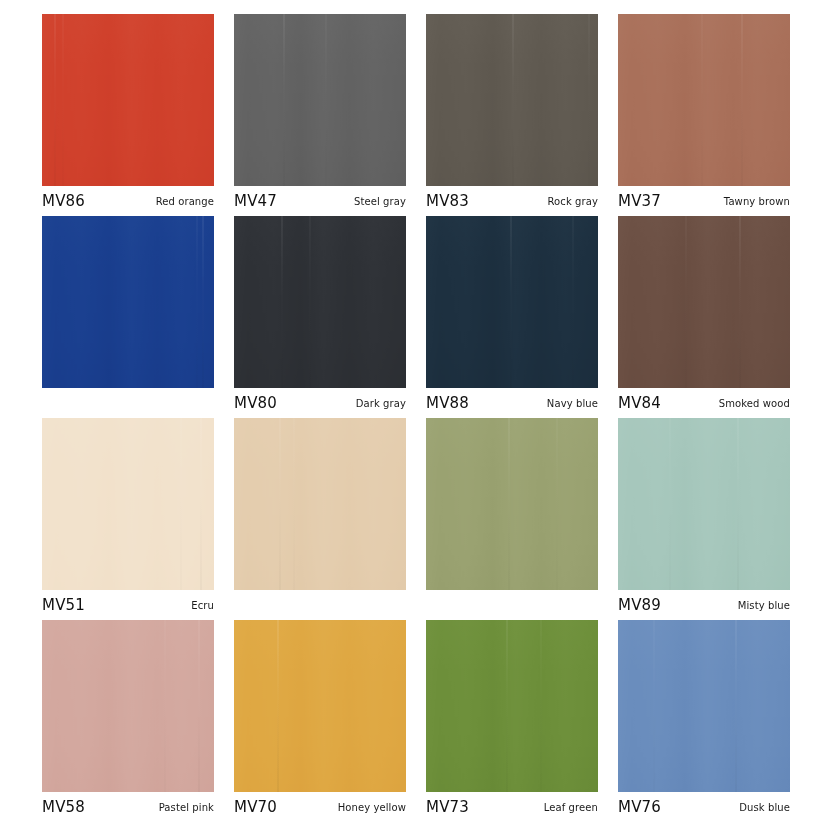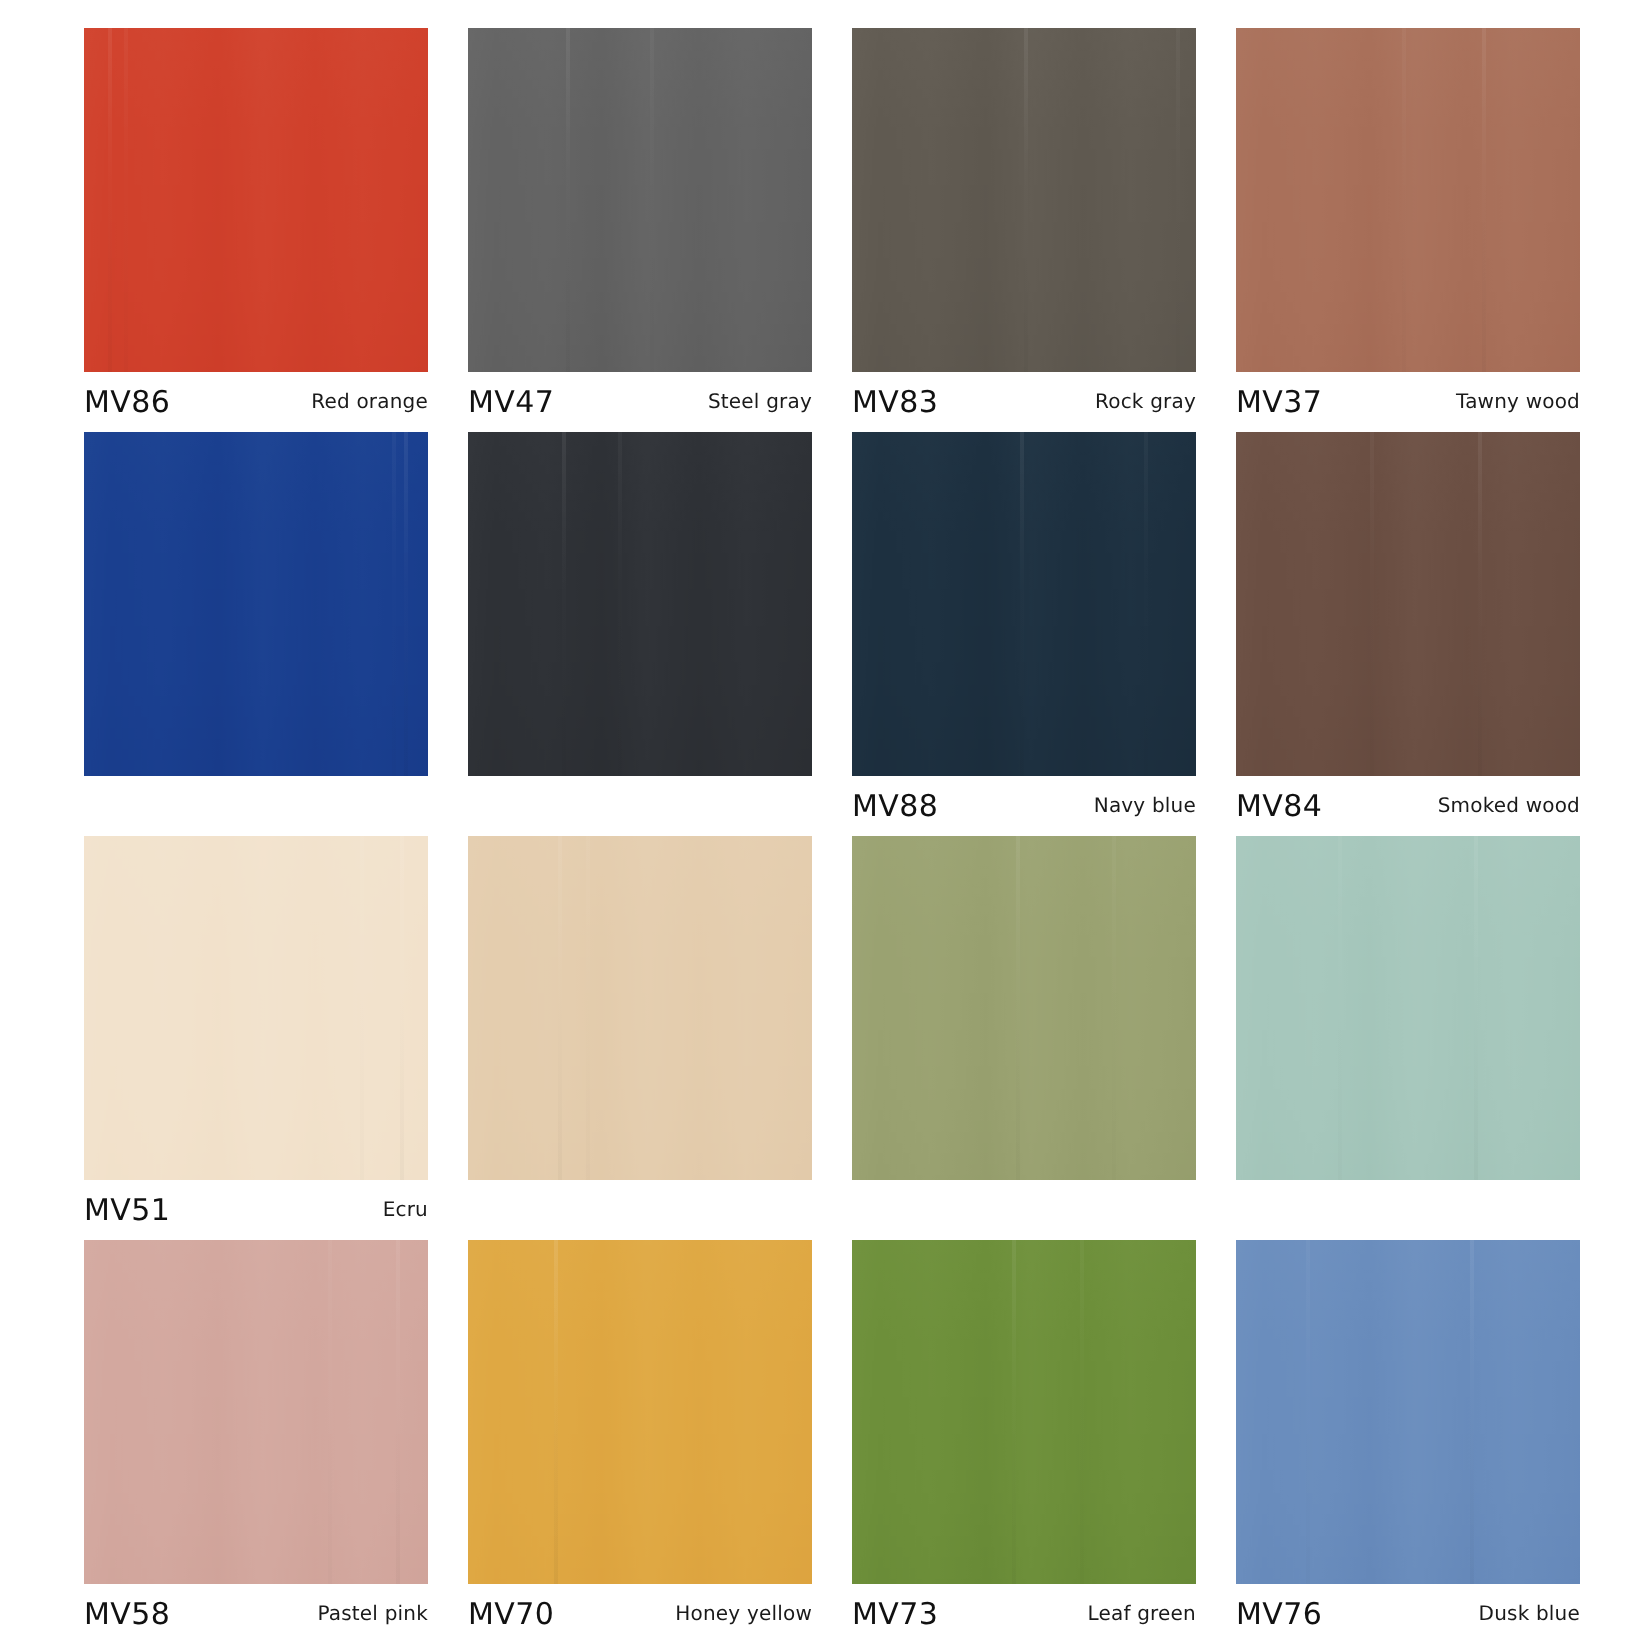--- a/index.html
+++ b/index.html
@@ -132,36 +132,40 @@
         </div>
       </div>
       <div class="cell">
         <div class="swatch" style="background-color: rgb(169, 112, 90);">
           <div class="tex"></div>
           <div class="streak" style="left: 123px; opacity: 0.55;"></div>
           <div class="streak" style="left: 83px; opacity: 0.3;"></div>
         </div>
         <div class="label-row">
           <span class="code">MV37</span>
-          <span class="cname">Tawny wood</span>
+          <span class="cname">Tawny brown</span>
         </div>
       </div>
       <div class="cell">
         <div class="swatch" style="background-color: rgb(26, 63, 143);">
           <div class="tex"></div>
           <div class="streak" style="left: 160px; opacity: 0.55;"></div>
           <div class="streak" style="left: 154px; opacity: 0.3;"></div>
         </div>
       </div>
       <div class="cell">
         <div class="swatch" style="background-color: rgb(46, 49, 54);">
           <div class="tex"></div>
           <div class="streak" style="left: 47px; opacity: 0.55;"></div>
           <div class="streak" style="left: 75px; opacity: 0.3;"></div>
         </div>
+        <div class="label-row">
+          <span class="code">MV80</span>
+          <span class="cname">Dark gray</span>
+        </div>
       </div>
       <div class="cell">
         <div class="swatch" style="background-color: rgb(29, 48, 64);">
           <div class="tex"></div>
           <div class="streak" style="left: 84px; opacity: 0.55;"></div>
           <div class="streak" style="left: 146px; opacity: 0.3;"></div>
         </div>
         <div class="label-row">
           <span class="code">MV88</span>
           <span class="cname">Navy blue</span>
@@ -201,20 +205,24 @@
           <div class="tex"></div>
           <div class="streak" style="left: 82px; opacity: 0.55;"></div>
           <div class="streak" style="left: 130px; opacity: 0.3;"></div>
         </div>
       </div>
       <div class="cell">
         <div class="swatch" style="background-color: rgb(166, 199, 188);">
           <div class="tex"></div>
           <div class="streak" style="left: 119px; opacity: 0.55;"></div>
           <div class="streak" style="left: 51px; opacity: 0.3;"></div>
+        </div>
+        <div class="label-row">
+          <span class="code">MV89</span>
+          <span class="cname">Misty blue</span>
         </div>
       </div>
       <div class="cell">
         <div class="swatch" style="background-color: rgb(211, 168, 159);">
           <div class="tex"></div>
           <div class="streak" style="left: 156px; opacity: 0.55;"></div>
           <div class="streak" style="left: 122px; opacity: 0.3;"></div>
         </div>
         <div class="label-row">
           <span class="code">MV58</span>

